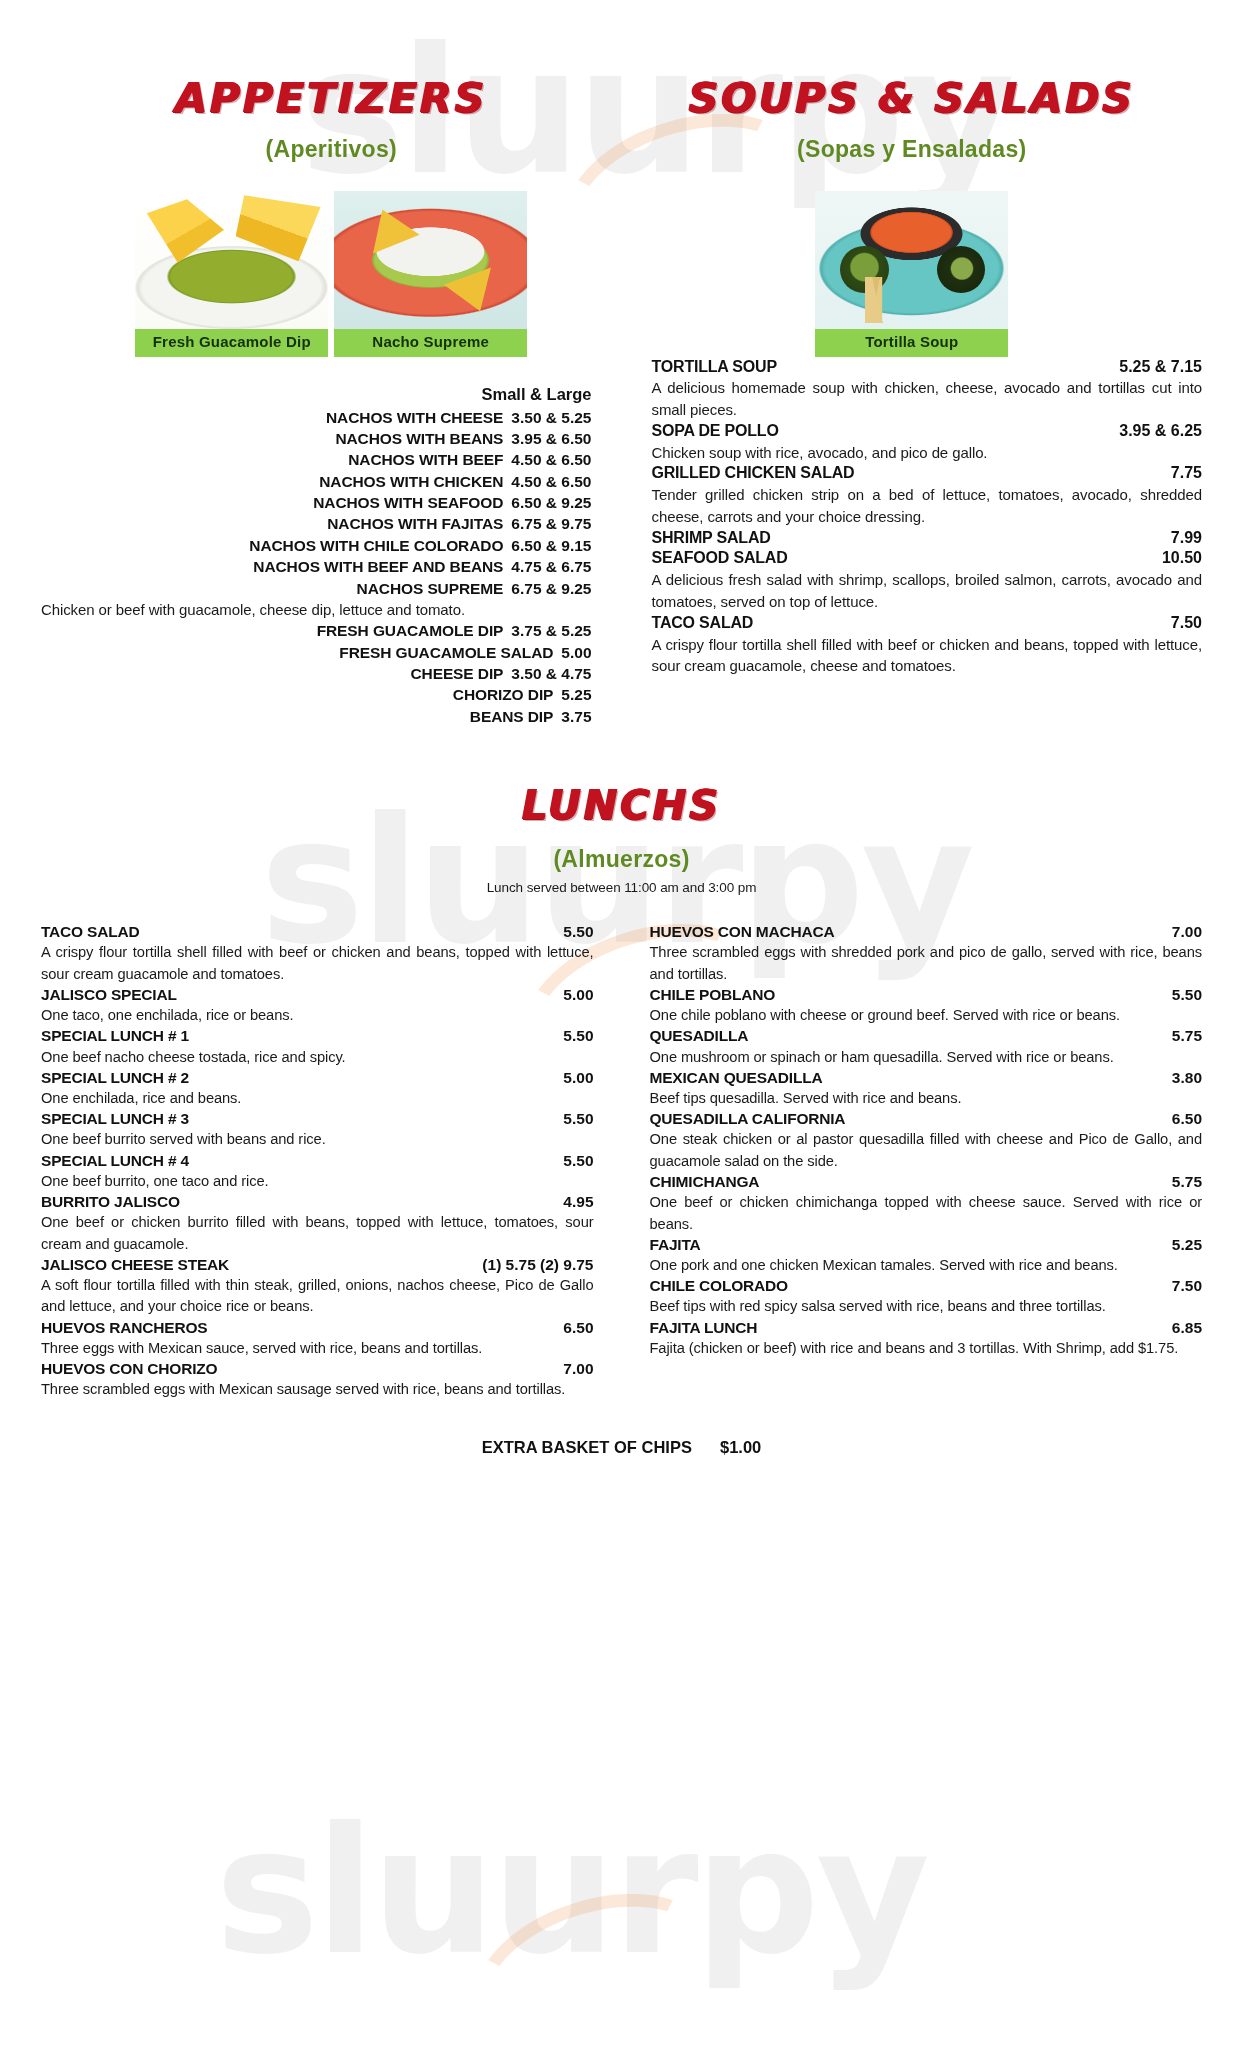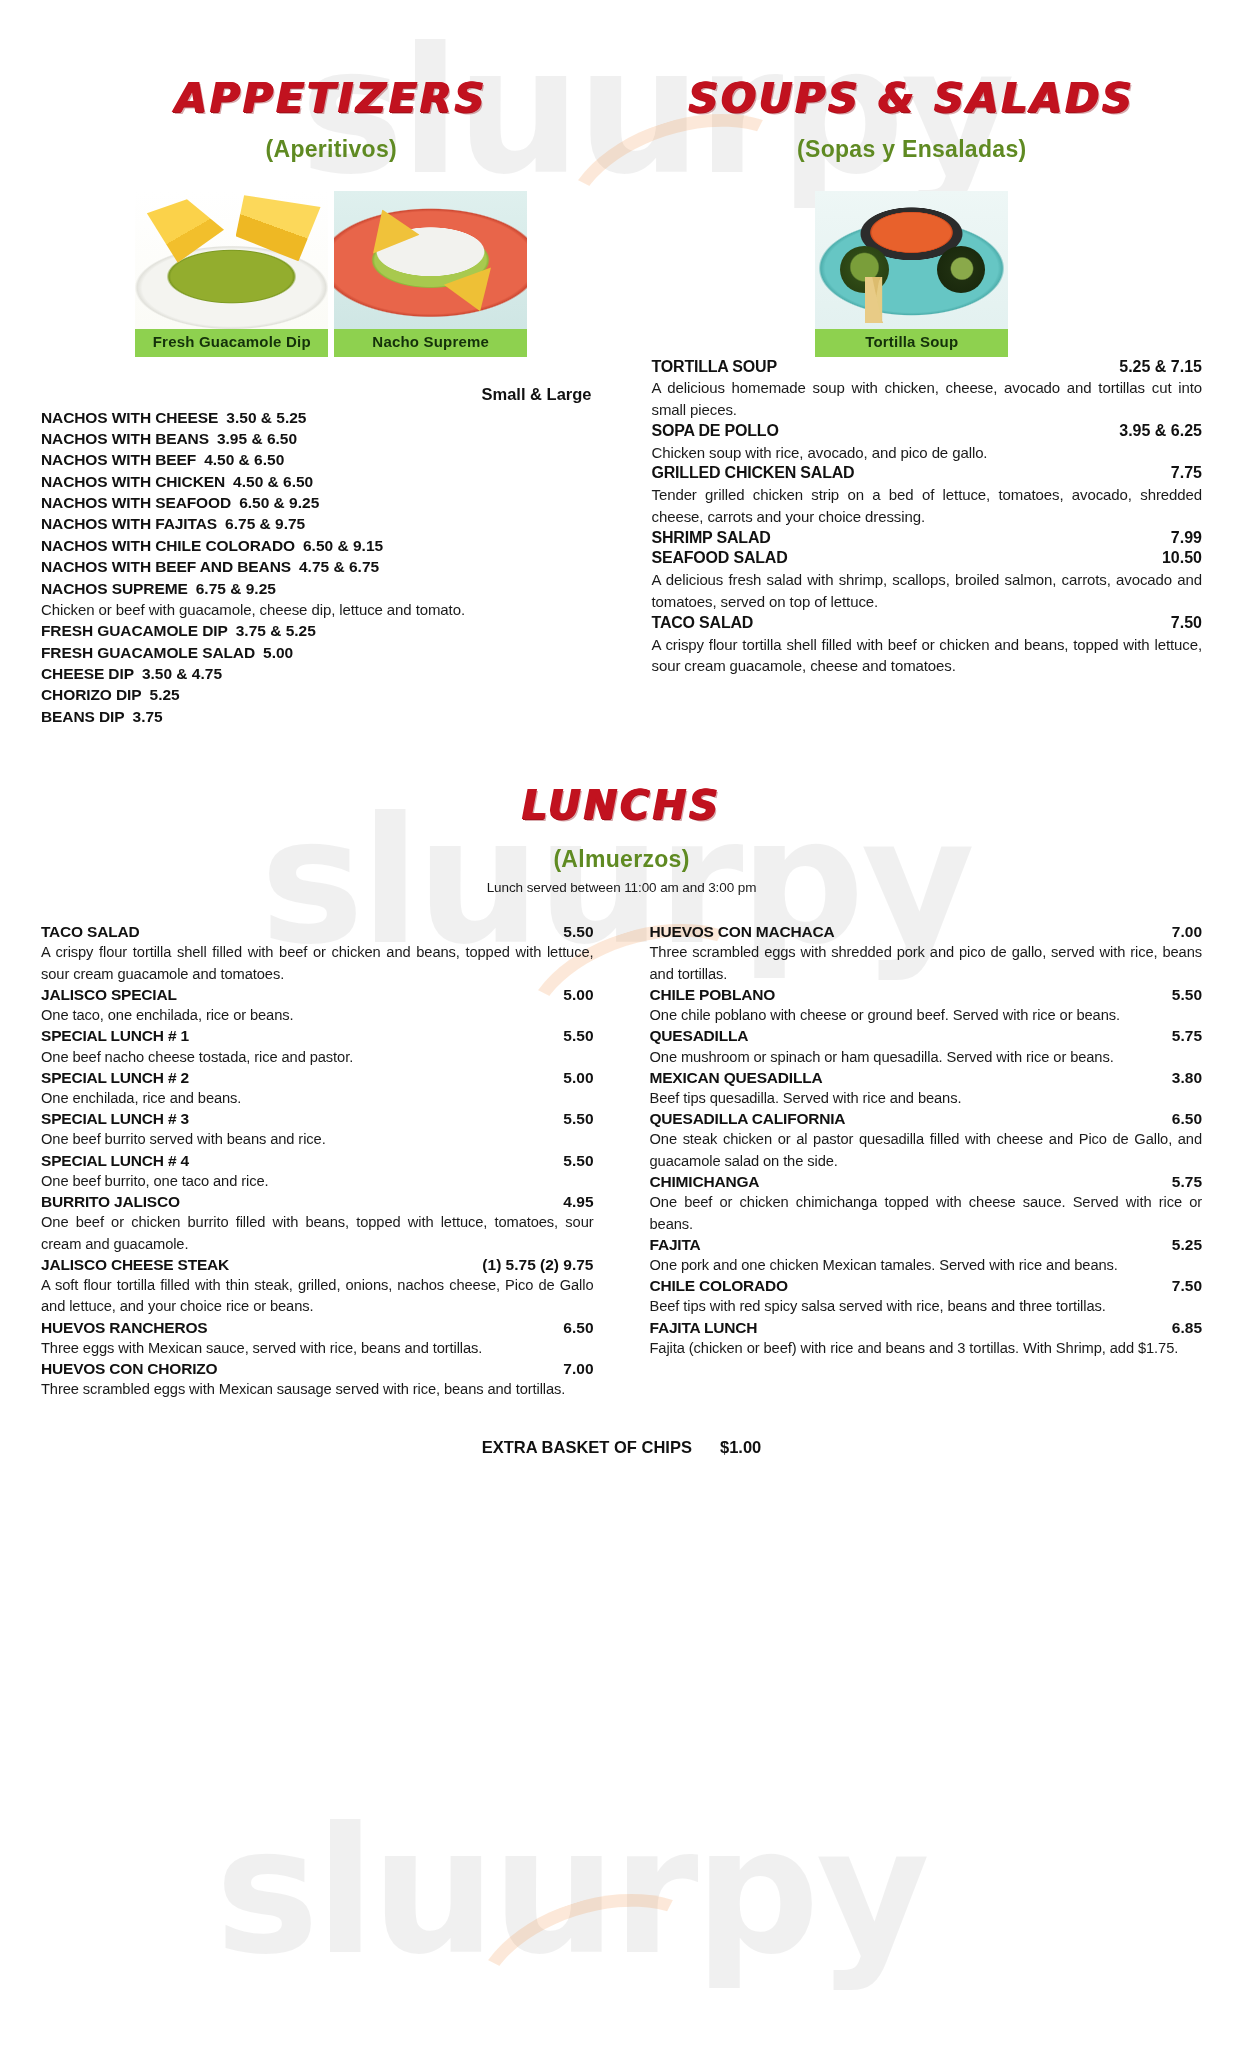--- a/index.html
+++ b/index.html
@@ -167,21 +167,21 @@
 
   
   .sizehdr {
     text-align: right;
     font-weight: 700;
     font-size: 16.5px;
     color: #111;
     margin-top: 28px;
     margin-bottom: 3px;
   }
-  .prow { display: flex; justify-content: flex-start; align-items: baseline; line-height: 1.38; }
+  .prow { display: flex; justify-content: flex-end; align-items: baseline; line-height: 1.38; }
   .pname {
     font-weight: 700;
     font-size: 15.5px;
     color: #111;
     letter-spacing: -.1px;
     white-space: nowrap;
   }
   .pprice {
     font-weight: 700;
     font-size: 15.5px;
@@ -405,21 +405,21 @@
           <div class="ldesc">A crispy flour tortilla shell filled with beef or chicken and beans, topped with lettuce, sour cream guacamole and tomatoes.</div>
           <div class="lrow">
             <span class="lname">JALISCO SPECIAL</span>
             <span class="lprice">5.00</span>
           </div>
           <div class="ldesc">One taco, one enchilada, rice or beans.</div>
           <div class="lrow">
             <span class="lname">SPECIAL LUNCH # 1</span>
             <span class="lprice">5.50</span>
           </div>
-          <div class="ldesc">One beef nacho cheese tostada, rice and pastor.</div>
+          <div class="ldesc">One beef nacho cheese tostada, rice and spicy.</div>
           <div class="lrow">
             <span class="lname">SPECIAL LUNCH # 2</span>
             <span class="lprice">5.00</span>
           </div>
           <div class="ldesc">One enchilada, rice and beans.</div>
           <div class="lrow">
             <span class="lname">SPECIAL LUNCH # 3</span>
             <span class="lprice">5.50</span>
           </div>
           <div class="ldesc">One beef burrito served with beans and rice.</div>

